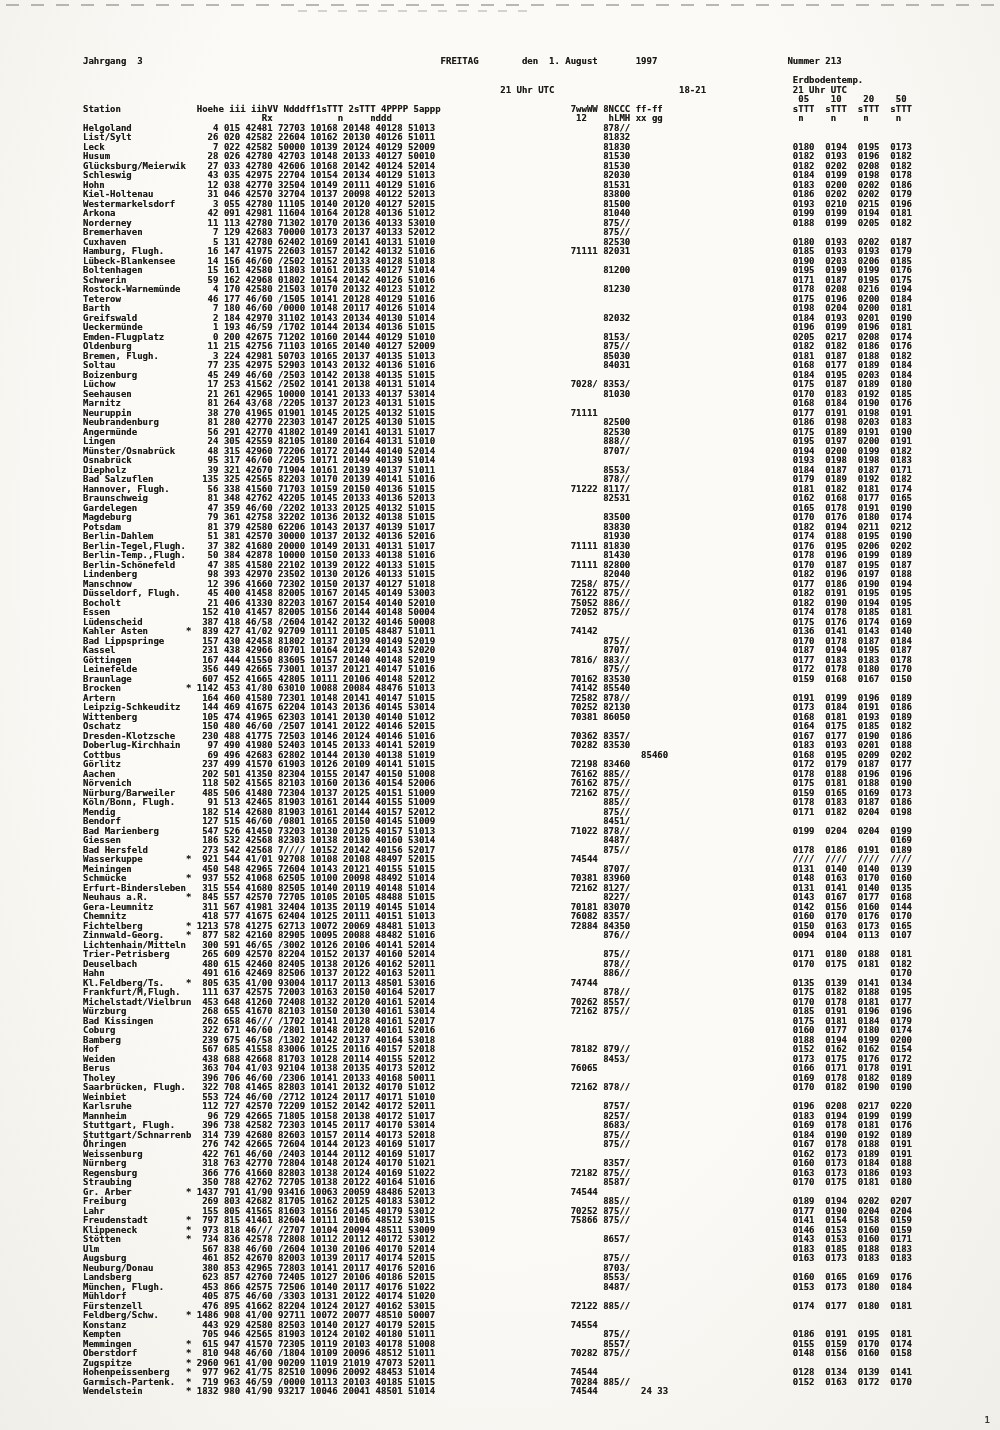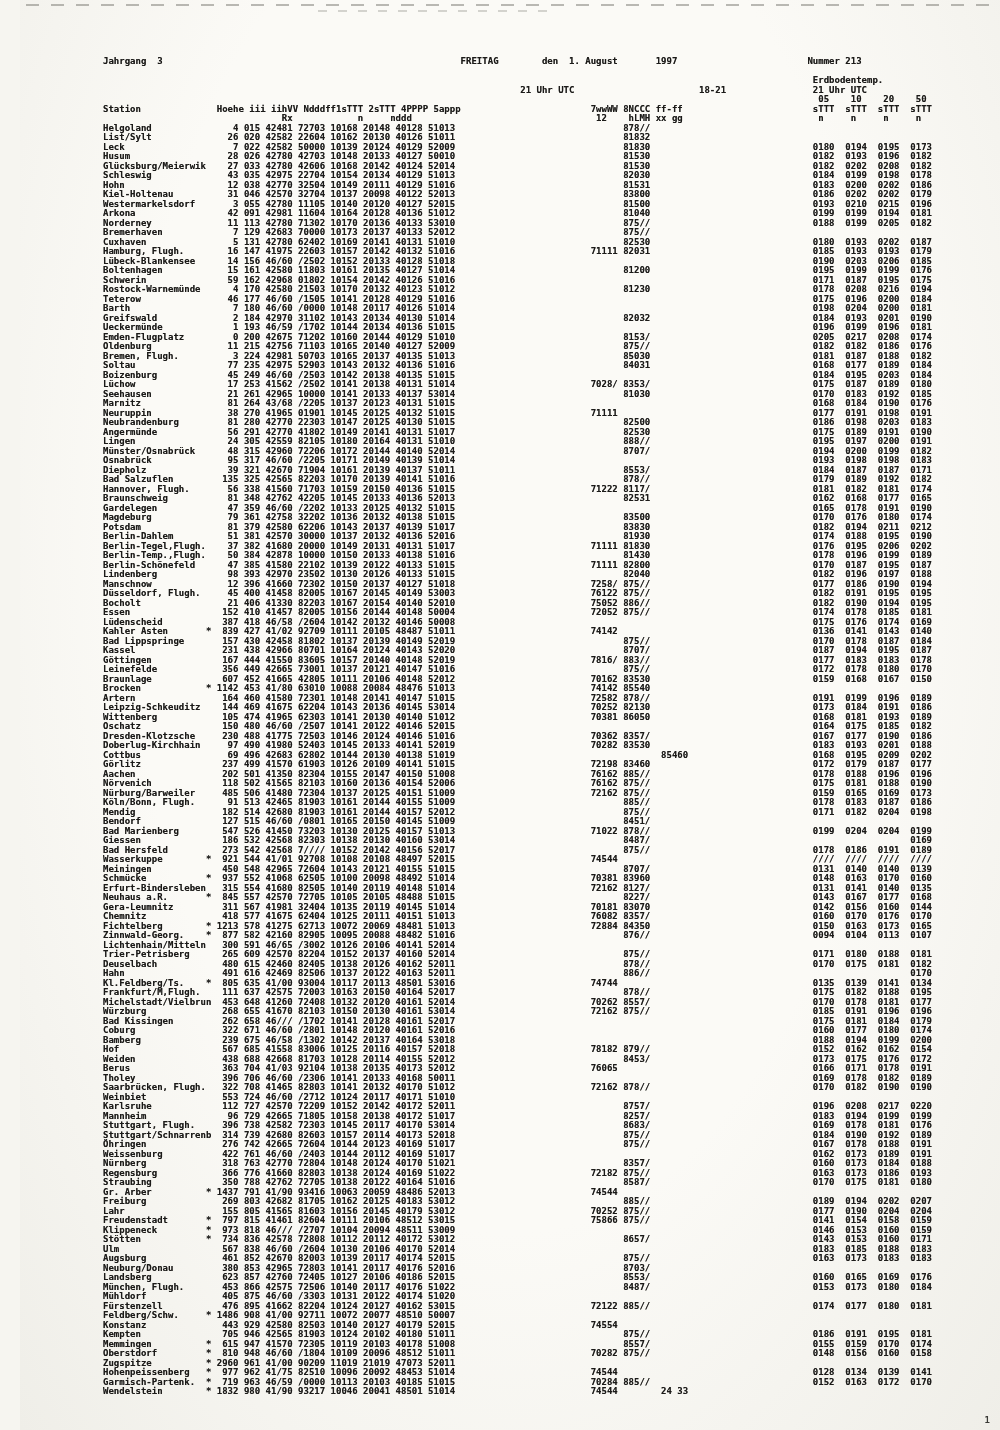--- a/index.html
+++ b/index.html
@@ -1,20 +1,20 @@
 <!DOCTYPE html>
 <html><head>
 <meta charset="utf-8">
 <style>
   *{box-sizing:border-box}
   html,body{margin:0;padding:0}
   body{width:1000px;height:1430px;position:relative;overflow:hidden;
        background:#f6f5f0;font-family:"DejaVu Sans Mono",monospace;}
   .page{position:absolute;inset:0;
-        background:radial-gradient(ellipse at 50% 38%, #fbfaf6 55%, #efeee8 100%);margin-left:20px;}
+        background:radial-gradient(ellipse at 50% 38%, #fbfaf6 55%, #efeee8 100%);}
   .doc{position:absolute;left:83px;top:57px;
        font-family:"DejaVu Sans Mono",monospace;
        font-weight:bold;font-size:9px;line-height:9.5px;
        color:#1b1a18;white-space:pre;
        text-shadow:0 0 .35px rgba(25,25,25,.55);}
   .ln{height:9.5px}
   .top-dashes{position:absolute;top:4px;left:6px;width:988px;height:2px;
        background:repeating-linear-gradient(90deg,#77766f 0 13px,transparent 13px 25px);
        opacity:.5}
   .top-dashes-2{position:absolute;top:10px;left:298px;width:235px;height:2px;

